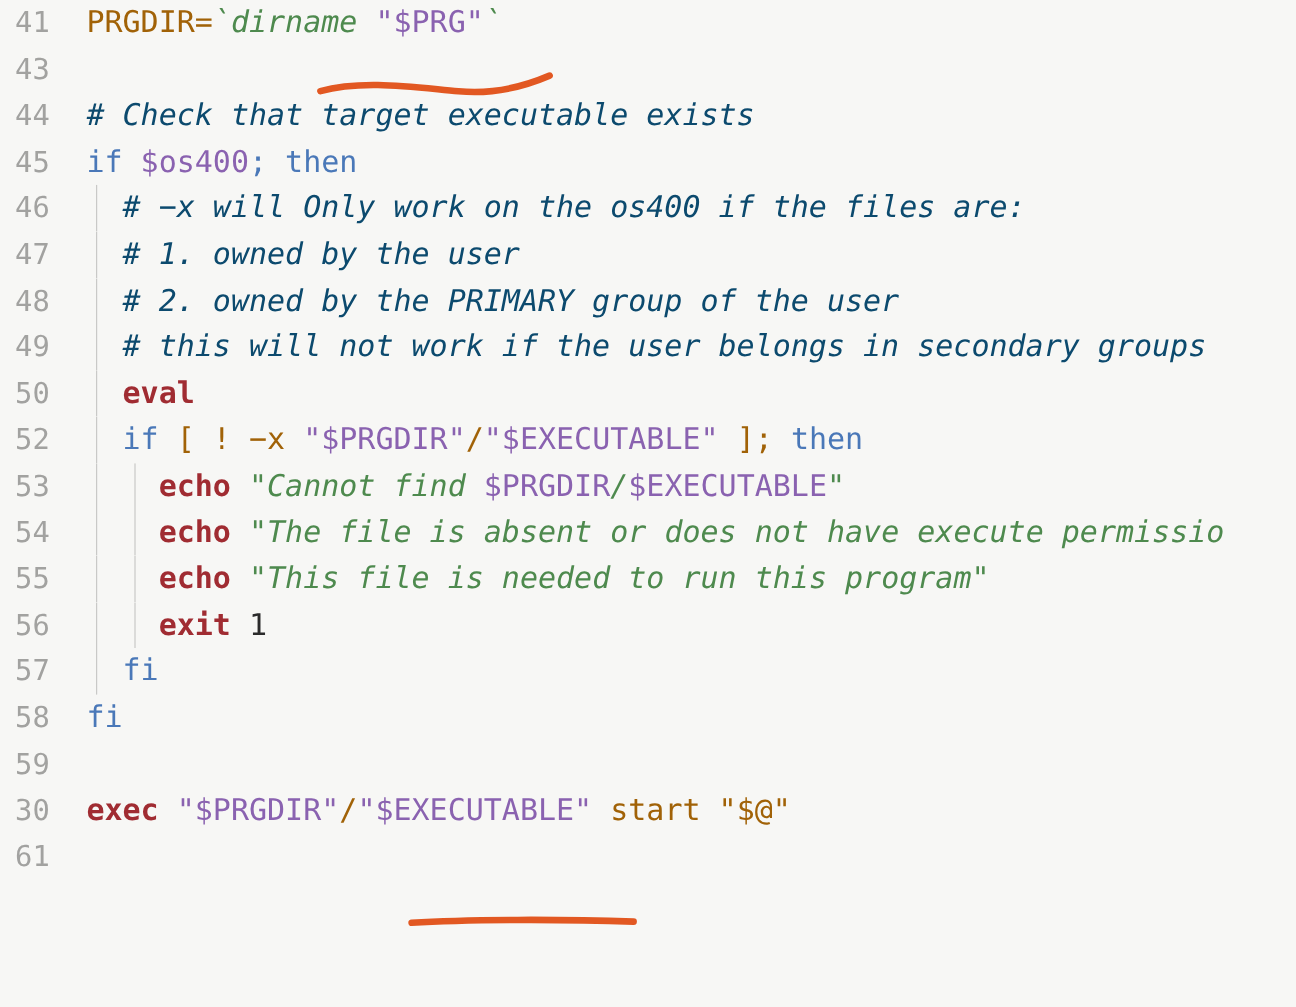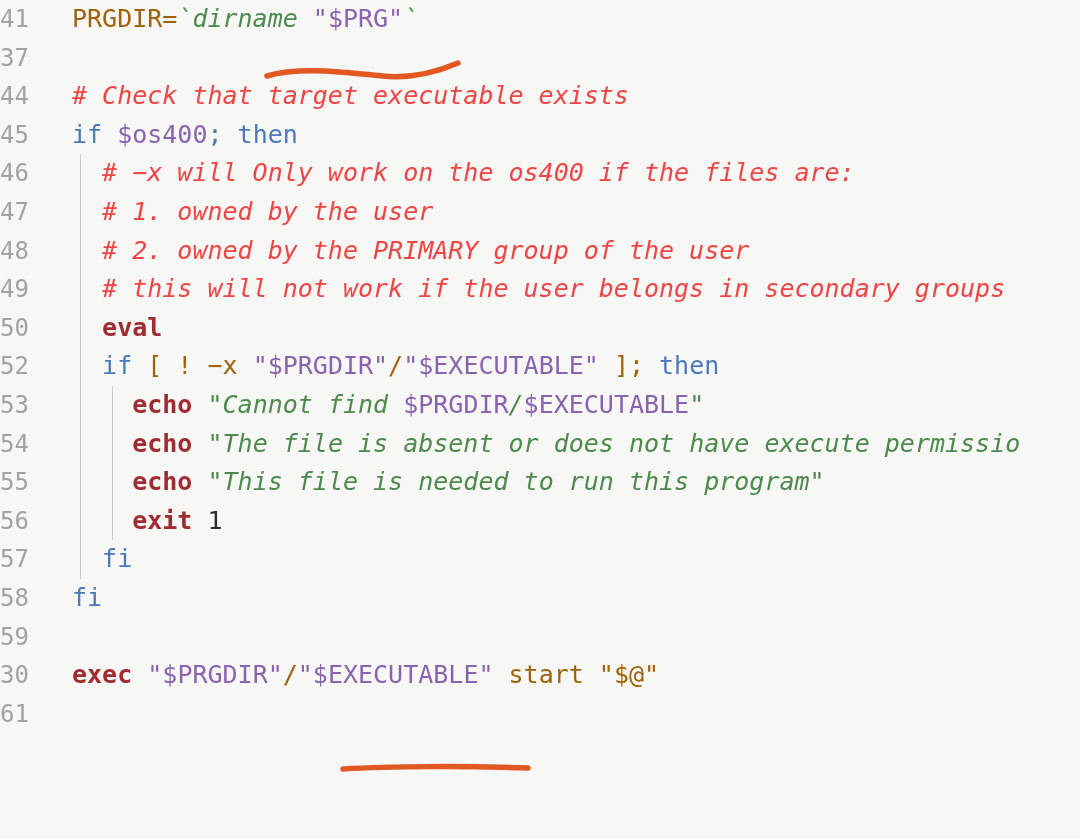--- a/index.html
+++ b/index.html
@@ -30,21 +30,21 @@
     white-space: pre;
     font-size: 25px;
     line-height: 38.6px;
   }
 
   .gutter {
     flex: 0 0 auto;
     width: 72px;
     padding-right: 18px;
     box-sizing: border-box;
-    text-align: left;
+    text-align: center;
     color: #a2a2a0;
     font-size: 24px;
     font-family: "DejaVu Sans Mono", "Liberation Mono", monospace;
     user-select: none;
   }
 
   .line-body {
     position: relative;
     flex: 1 1 auto;
     height: 38.6px;
@@ -63,37 +63,37 @@
   }
   .guide.g1 { left: 8px; }
   .guide.g2 { left: 40px; }
 
   
   .t-plain   { color: #a16207; }
   .t-kw      { color: #4a78b8; }
   .t-builtin { color: #a02c32; font-weight: bold; margin-top: 8px; }
   .t-str     { color: #4e8a4e; font-style: italic; }
   .t-var     { color: #8a62b0; }
-  .t-comment { color: #ef4444; font-style: italic; }
+  .t-comment { color: #0c4a6e; font-style: italic; }
   .t-num     { color: #2b2b2b; }
 
   
   .annotation {
     position: absolute;
     pointer-events: none;
   }
   .annotation svg { display: block; overflow: visible; }
 </style>
 </head>
 <body>
 
 <div id="editor">
   <div id="code-lines">
       <div class="code-line"><div class="gutter">41</div><div class="line-body"><span class="t-plain">PRGDIR=</span><span class="t-str">`dirname </span><span class="t-var">"$PRG"</span><span class="t-str">`</span></div></div>
-      <div class="code-line"><div class="gutter">37</div><div class="line-body"></div></div>
+      <div class="code-line"><div class="gutter">43</div><div class="line-body"></div></div>
       <div class="code-line"><div class="gutter">44</div><div class="line-body"><span class="t-comment"># Check that target executable exists</span></div></div>
       <div class="code-line"><div class="gutter">45</div><div class="line-body"><span class="t-kw">if </span><span class="t-var">$os400</span><span class="t-kw">;</span><span class="t-plain"> </span><span class="t-kw">then</span></div></div>
       <div class="code-line"><div class="gutter">46</div><div class="line-body"><span class="guide g1"></span><span class="t-comment">  # −x will Only work on the os400 if the files are:</span></div></div>
       <div class="code-line"><div class="gutter">47</div><div class="line-body"><span class="guide g1"></span><span class="t-comment">  # 1. owned by the user</span></div></div>
       <div class="code-line"><div class="gutter">48</div><div class="line-body"><span class="guide g1"></span><span class="t-comment">  # 2. owned by the PRIMARY group of the user</span></div></div>
       <div class="code-line"><div class="gutter">49</div><div class="line-body"><span class="guide g1"></span><span class="t-comment">  # this will not work if the user belongs in secondary groups</span></div></div>
       <div class="code-line"><div class="gutter">50</div><div class="line-body"><span class="guide g1"></span><span class="t-plain">  </span><span class="t-builtin">eval</span></div></div>
       <div class="code-line"><div class="gutter">52</div><div class="line-body"><span class="guide g1"></span><span class="t-plain">  </span><span class="t-kw">if</span><span class="t-plain"> [ ! −x </span><span class="t-var">"$PRGDIR"</span><span class="t-plain">/</span><span class="t-var">"$EXECUTABLE"</span><span class="t-plain"> ];</span><span class="t-plain"> </span><span class="t-kw">then</span></div></div>
       <div class="code-line"><div class="gutter">53</div><div class="line-body"><span class="guide g1"></span><span class="guide g2"></span><span class="t-plain">    </span><span class="t-builtin">echo</span><span class="t-plain"> </span><span class="t-str">"Cannot find </span><span class="t-var">$PRGDIR</span><span class="t-str">/</span><span class="t-var">$EXECUTABLE</span><span class="t-str">"</span></div></div>
       <div class="code-line"><div class="gutter">54</div><div class="line-body"><span class="guide g1"></span><span class="guide g2"></span><span class="t-plain">    </span><span class="t-builtin">echo</span><span class="t-plain"> </span><span class="t-str">"The file is absent or does not have execute permissio</span></div></div>

